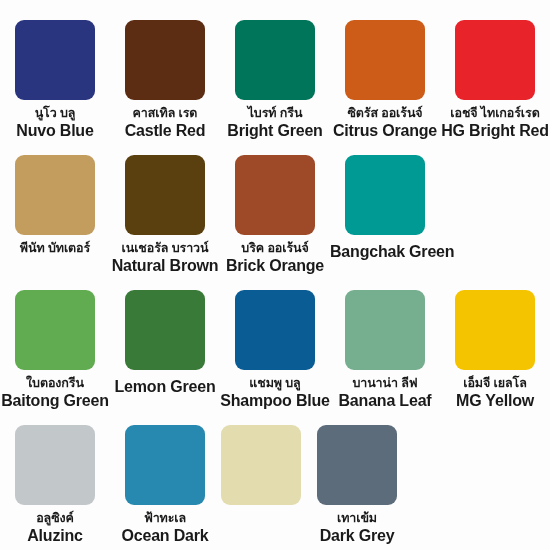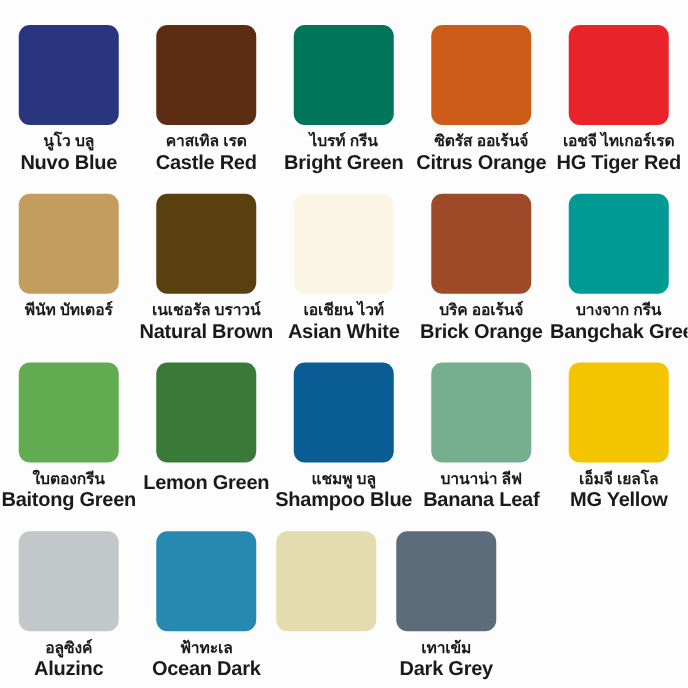--- a/index.html
+++ b/index.html
@@ -103,56 +103,48 @@
         <div class="swatch-chip" title="Citrus Orange" style="background: rgb(204, 92, 24);"></div>
         <div class="swatch-labels">
           <span class="label-th">ซิตรัส ออเร้นจ์</span>
           <span class="label-en">Citrus Orange</span>
         </div>
       </div>
       <div class="swatch-cell">
         <div class="swatch-chip" title="HG Tiger Red" style="background: rgb(232, 35, 42);"></div>
         <div class="swatch-labels">
           <span class="label-th">เอชจี ไทเกอร์เรด</span>
-          <span class="label-en">HG Tiger Red</span>
+          <span class="label-en">HG Bright Red</span>
         </div>
       </div>
     </div>
     <div class="swatch-row">
       <div class="swatch-cell">
         <div class="swatch-chip" title="Peanut Butter" style="background: rgb(194, 157, 94);"></div>
         <div class="swatch-labels">
           <span class="label-th">พีนัท บัทเตอร์</span>
         </div>
       </div>
       <div class="swatch-cell">
         <div class="swatch-chip" title="Natural Brown" style="background: rgb(90, 64, 15);"></div>
         <div class="swatch-labels">
           <span class="label-th">เนเชอรัล บราวน์</span>
           <span class="label-en">Natural Brown</span>
         </div>
       </div>
       <div class="swatch-cell">
-        <div class="swatch-chip" title="Asian White" style="background: rgb(250, 246, 227);"></div>
-        <div class="swatch-labels">
-          <span class="label-th">เอเชียน ไวท์</span>
-          <span class="label-en">Asian White</span>
-        </div>
-      </div>
-      <div class="swatch-cell">
         <div class="swatch-chip" title="Brick Orange" style="background: rgb(158, 74, 40);"></div>
         <div class="swatch-labels">
           <span class="label-th">บริค ออเร้นจ์</span>
           <span class="label-en">Brick Orange</span>
         </div>
       </div>
       <div class="swatch-cell">
         <div class="swatch-chip" title="Bangchak Green" style="background: rgb(0, 154, 148);"></div>
         <div class="swatch-labels">
-          <span class="label-th">บางจาก กรีน</span>
           <span class="label-en">Bangchak Green</span>
         </div>
       </div>
     </div>
     <div class="swatch-row">
       <div class="swatch-cell">
         <div class="swatch-chip" title="Baitong Green" style="background: rgb(97, 172, 80);"></div>
         <div class="swatch-labels">
           <span class="label-th">ใบตองกรีน</span>
           <span class="label-en">Baitong Green</span>

